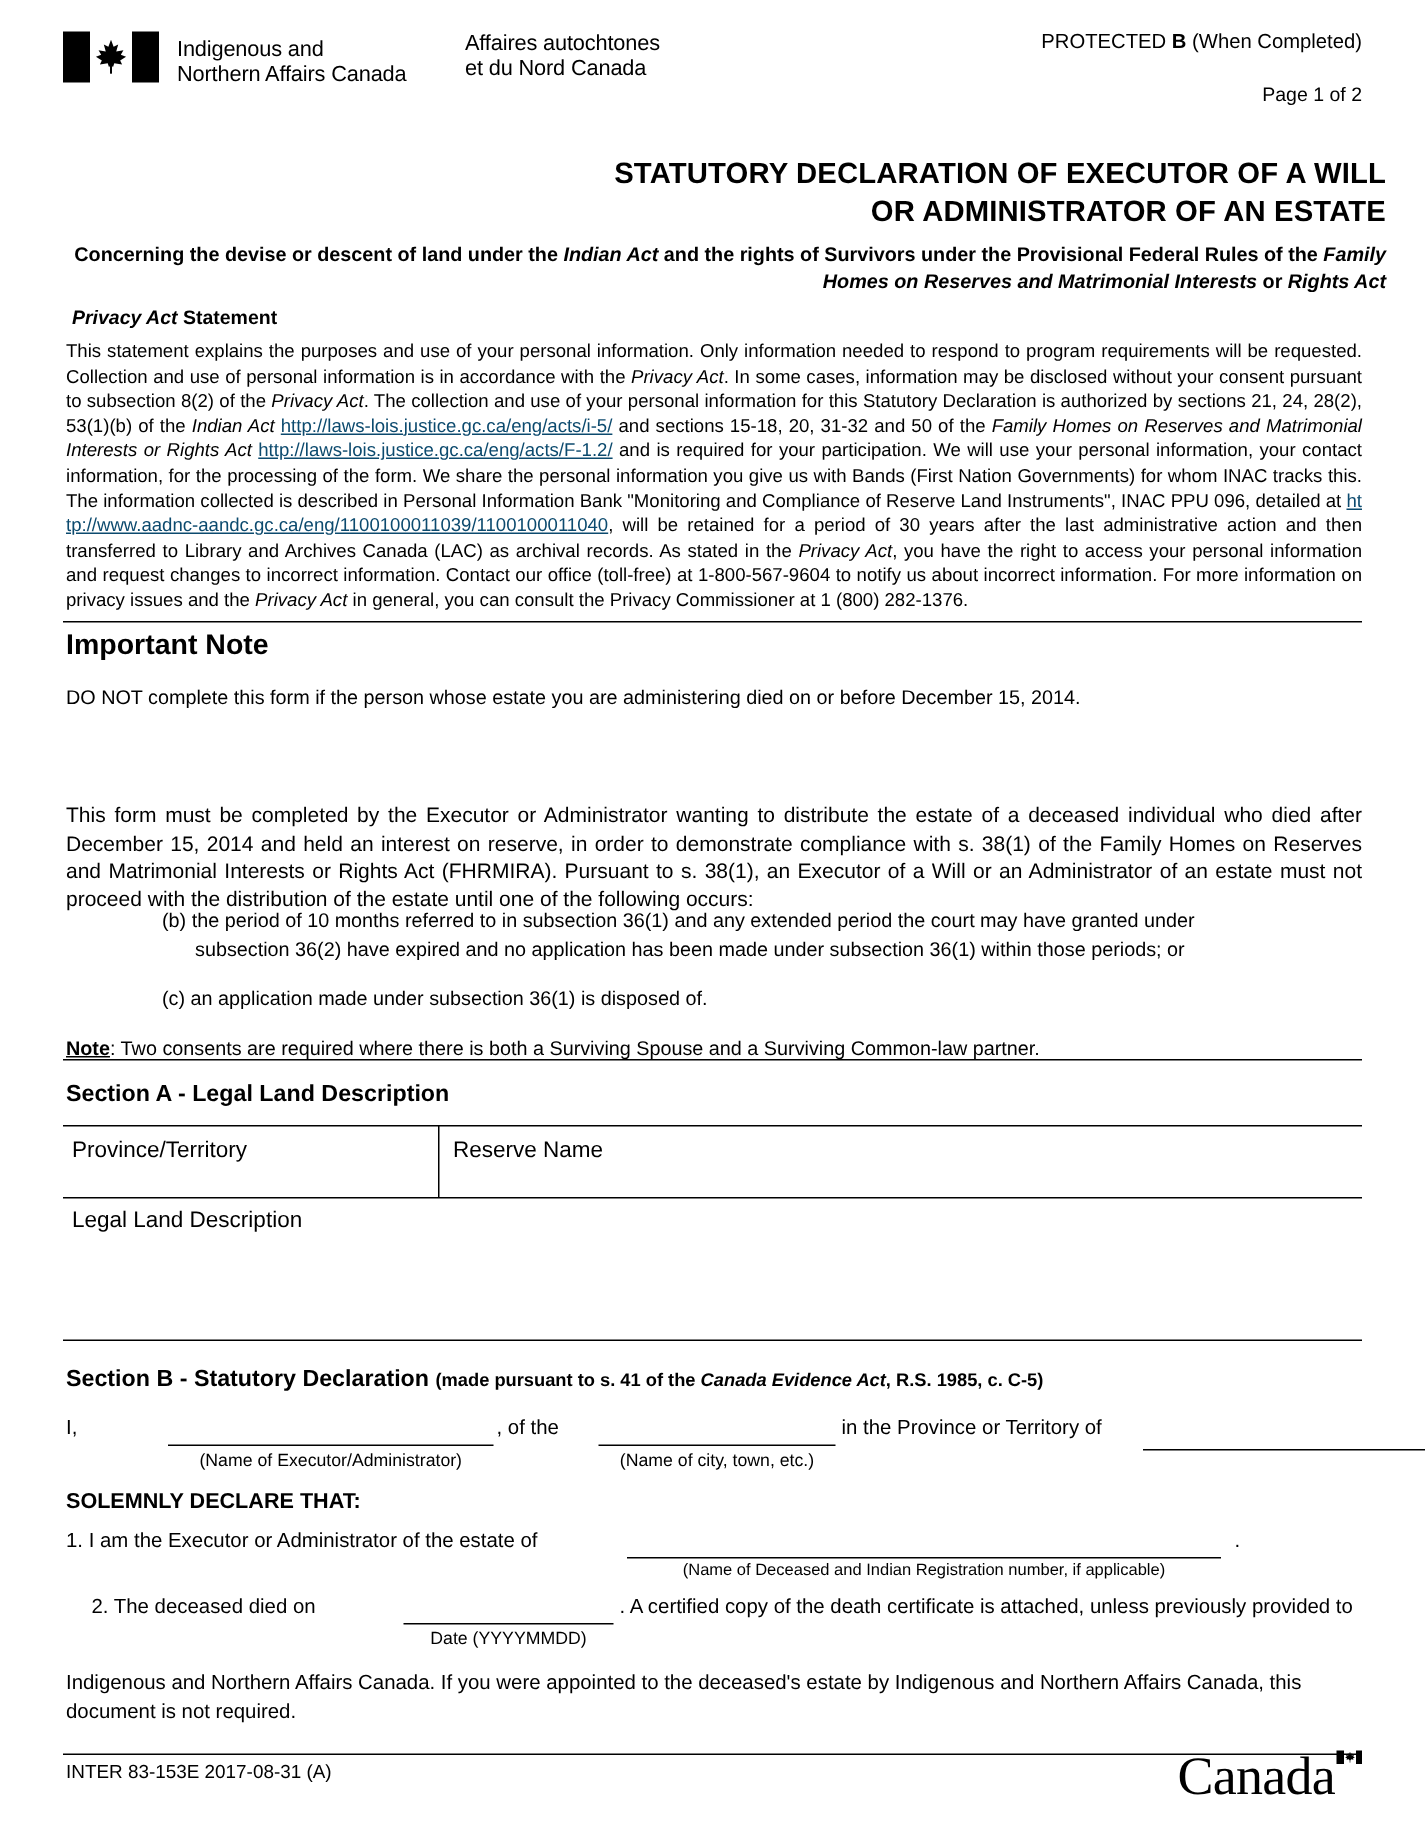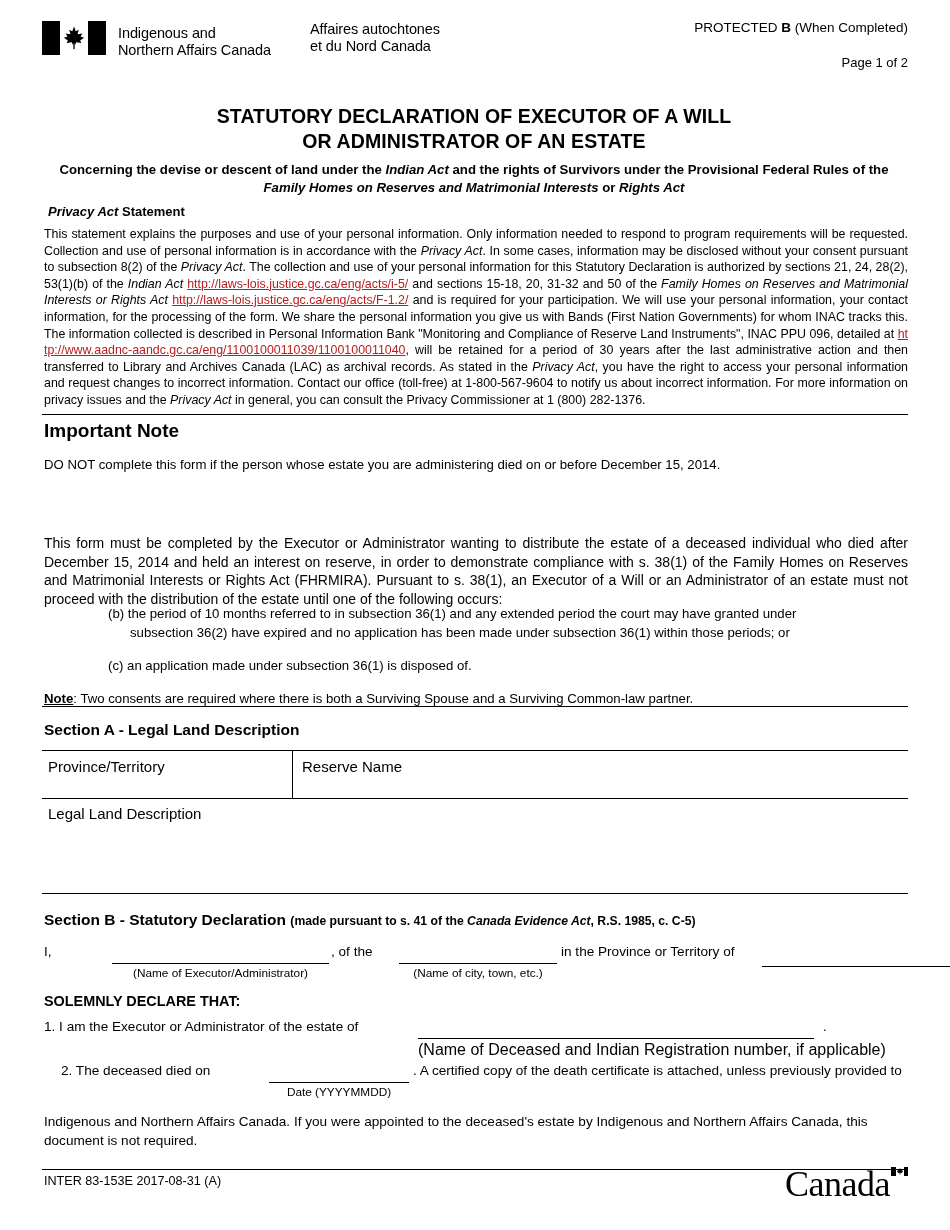--- a/index.html
+++ b/index.html
@@ -42,42 +42,42 @@
   .wordmark-en { position: relative; top: 3px; }
 
   .hdr-right {
     position: absolute; right: 0; top: 0; text-align: right;
     font-size: 13.5px; line-height: 19px;
   }
   .hdr-right .protected b { font-weight: bold; }
   .hdr-right .pageno { margin-top: 16px; font-size: 13px; }
 
   
-  .title-block { position: absolute; top: 104px; left: 42px; right: 44px; text-align: center; }
+  .title-block { position: absolute; top: 104px; left: 42px; right: 26px; text-align: right; }
   .title-1, .title-2 {
     font-size: 19.5px; font-weight: bold; line-height: 25px; letter-spacing: 0.1px;
   }
   .subtitle {
     margin-top: 7px; font-size: 13.2px; font-weight: bold; line-height: 18px;
   }
   .subtitle i { font-style: italic; }
 
   
   .privacy-head {
     position: absolute; top: 204px; left: 48px;
     font-size: 13px; font-weight: bold;
   }
   .privacy-head i { font-style: italic; }
   .privacy-body {
     position: absolute; top: 226px; left: 44px; right: 42px;
     font-size: 12.4px; line-height: 16.6px; text-align: justify;
   }
   .privacy-body i { font-style: italic; }
   .privacy-body a {
-    color: #b91c1c; text-decoration: underline; word-break: break-all;
+    color: #0c4a6e; text-decoration: underline; word-break: break-all;
   }
 
   
   .rule {
     position: absolute; left: 42px; right: 42px; height: 0;
     border-top: 1px solid #000;
   }
   .rule-important { top: 414px; }
   .rule-note      { top: 706px; }
   .rule-footer    { top: 1169px; }
@@ -155,21 +155,21 @@
     position: absolute; top: 993px; left: 44px;
     font-size: 14.4px; font-weight: bold;
   }
 
   .item1 { position: absolute; top: 1019px; left: 44px; right: 42px; height: 40px; }
   .item1 .txt { position: absolute; font-size: 13.6px; white-space: nowrap; }
   .i1-lead { left: 0;   top: 0; }
   .i1-period { left: 779px; top: 0; }
   .i1-line { position: absolute; left: 374px; width: 396px; top: 19px; border-bottom: 1px solid #000; }
   .i1-cap  { position: absolute; left: 374px; width: 396px; top: 22px;
-             font-size: 16px; text-align: center; white-space: nowrap; }
+             font-size: 11px; text-align: center; white-space: nowrap; }
 
   .item2 { position: absolute; top: 1063px; left: 44px; right: 42px; height: 42px; margin-left: 17px; }
   .item2 .txt { position: absolute; font-size: 13.6px; white-space: nowrap; }
   .i2-lead { left: 0;   top: 0; }
   .i2-tail { left: 352px; top: 0; }
   .i2-line { position: absolute; left: 208px; width: 140px; top: 19px; border-bottom: 1px solid #000; }
   .i2-cap  { position: absolute; left: 208px; width: 140px; top: 22px;
              font-size: 11.8px; text-align: center; white-space: nowrap; }
 
   .closing {

